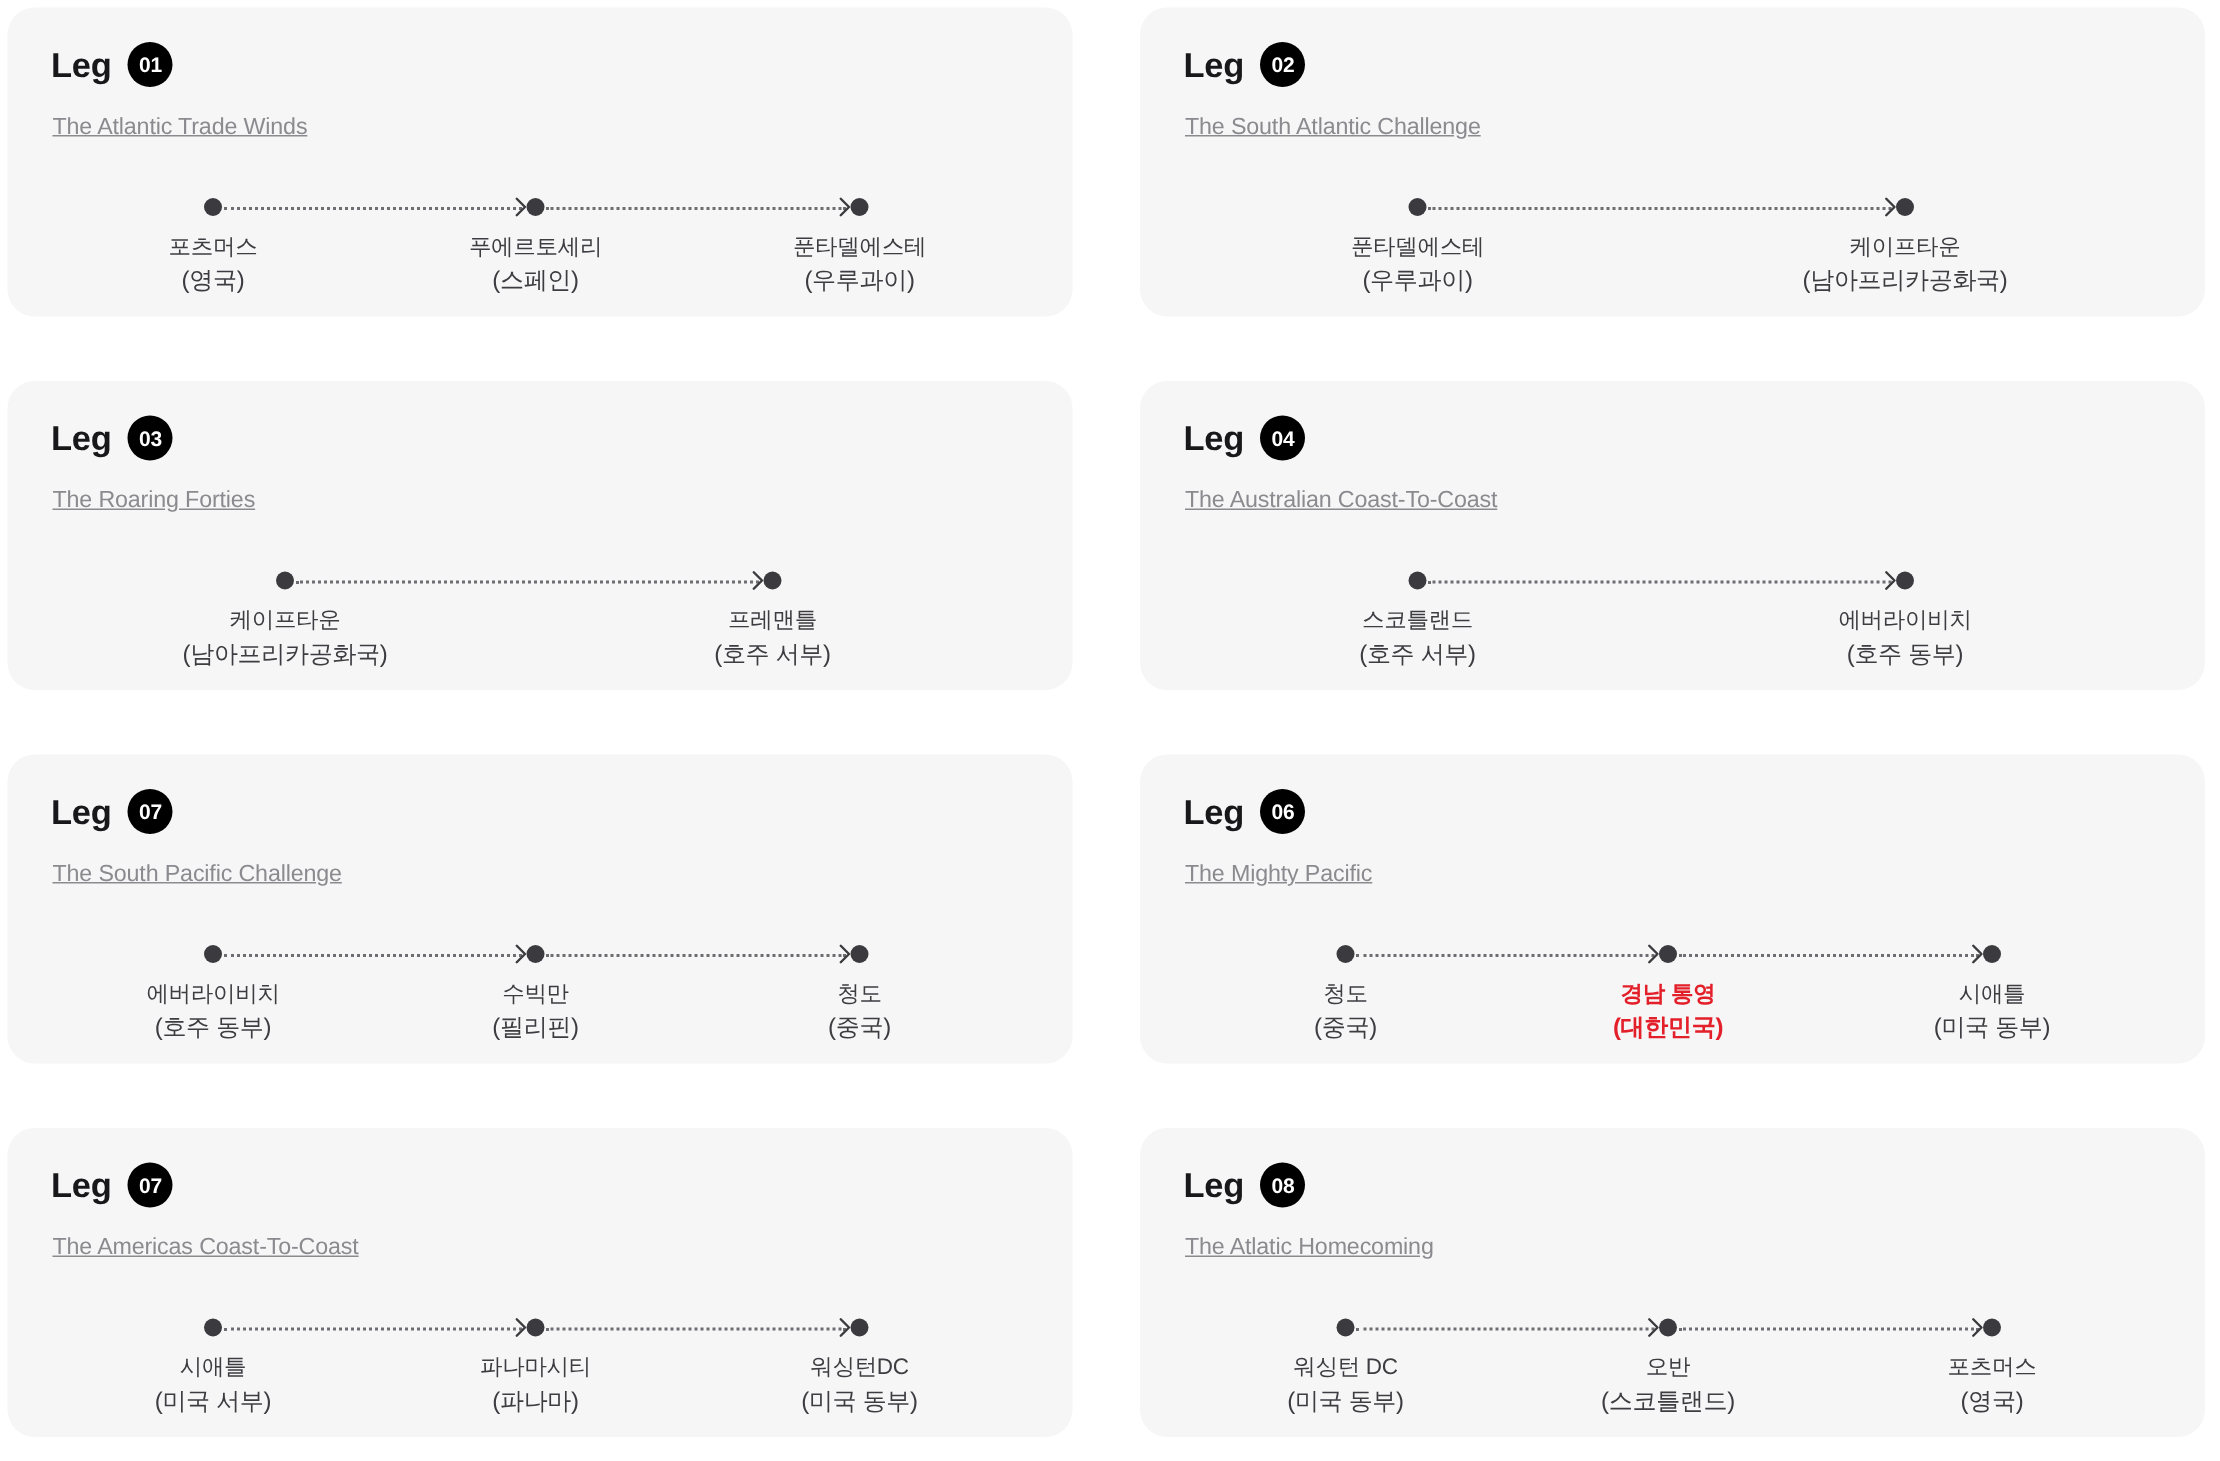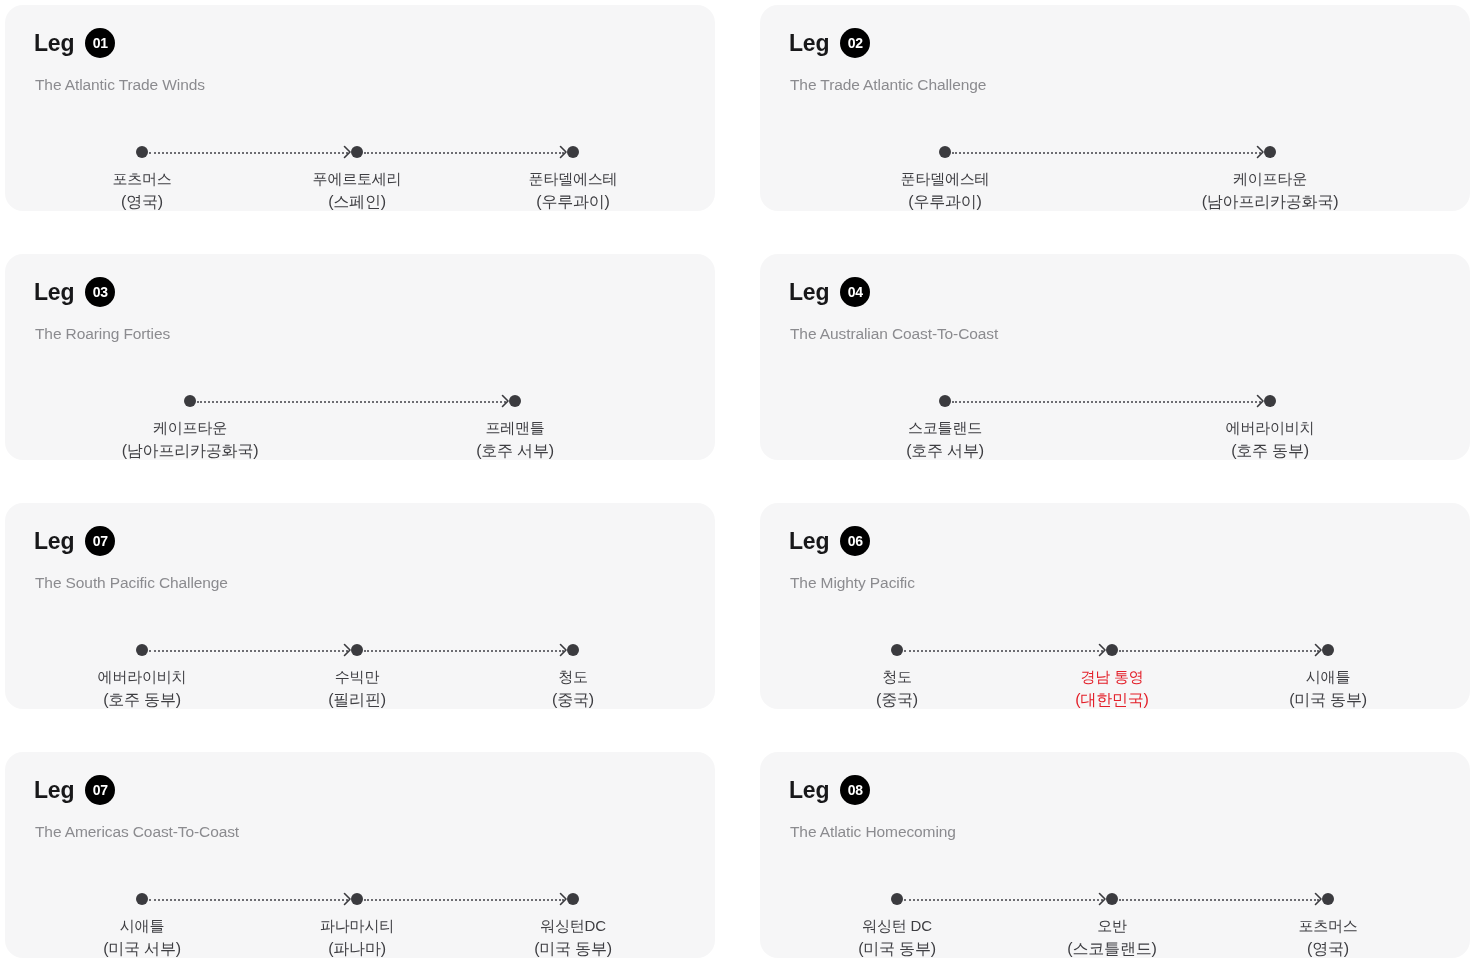--- a/index.html
+++ b/index.html
@@ -74,27 +74,28 @@
   }
 
   .leg-subtitle {
     position: absolute;
     left: 30px;
     top: 71px;
     font-size: 15.5px;
     color: #8b8b8f;
     letter-spacing: -0.1px;
     white-space: nowrap;
+    text-decoration: underline;
   }
 
   
   .route {
     position: absolute;
     left: 0;
-    top: 118px;
+    top: 104px;
     width: 100%;
     height: 92px;
   }
 
   .route-line {
     position: absolute;
     top: 29px;
     height: 0;
     border-top: 2px dotted #6d6d72;
   }
@@ -143,21 +144,21 @@
     display: block;
     font-size: 16px;
     color: #3d3d41;
     line-height: 1.48;
     letter-spacing: -0.2px;
   }
 
   .stop.highlight .stop-label,
   .stop.highlight .stop-region {
     color: #e3202a;
-    font-weight: normal;
+    font-weight: bold;
   }
 </style>
 </head>
 <body>
 
 <div id="board">
   <div class="leg-grid">
       <div class="leg-card">
         <div class="leg-head">
           <span class="leg-word">Leg</span>
@@ -189,21 +190,21 @@
             </span>
             <div class="stop-label"><span>푼타델에스테</span><span class="stop-region">(우루과이)</span></div>
           </div>
         </div>
       </div>
       <div class="leg-card">
         <div class="leg-head">
           <span class="leg-word">Leg</span>
           <span class="leg-badge">02</span>
         </div>
-        <div class="leg-subtitle">The Trade Atlantic Challenge</div>
+        <div class="leg-subtitle">The South Atlantic Challenge</div>
         <div class="route">
           <div class="route-line" style="left: 192px; width: 309px;"></div>
           <div class="stop" style="left: 185px;">
             <span class="stop-dot"></span>
             <div class="stop-label"><span>푼타델에스테</span><span class="stop-region">(우루과이)</span></div>
           </div>
           <div class="stop" style="left: 510px;">
             <span class="stop-dot"></span>
             <span class="stop-arrow" style="left: 50%;">
               <svg width="9" height="14" viewBox="0 0 9 14">

